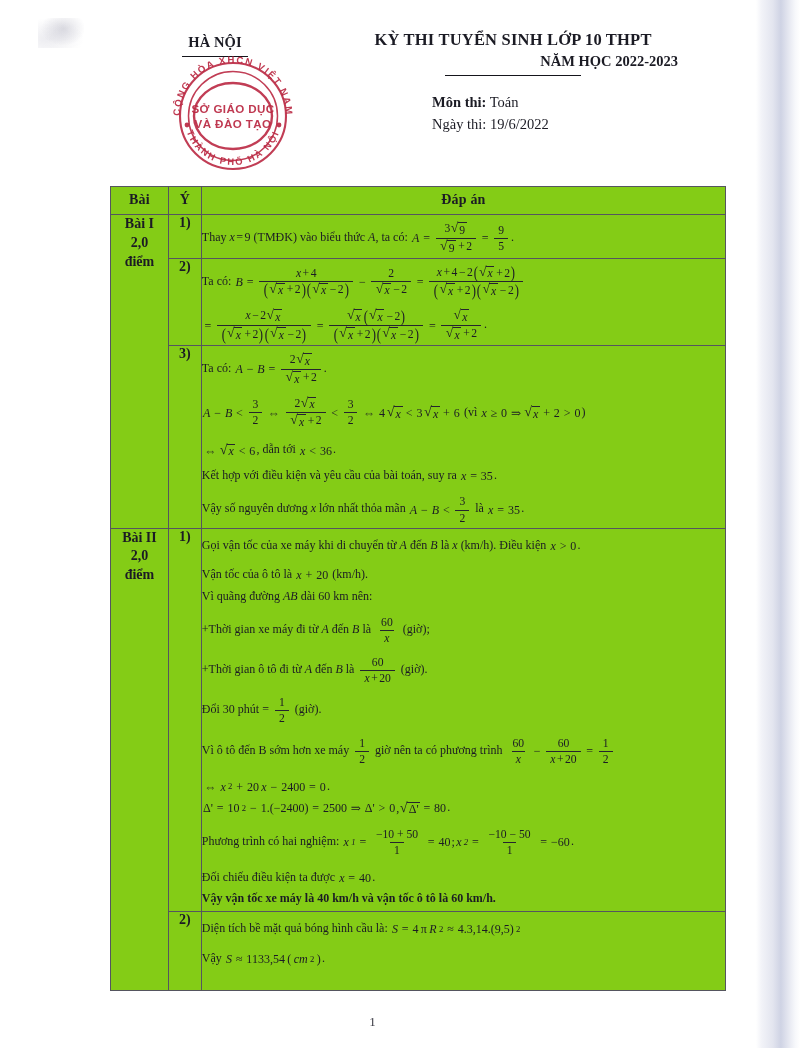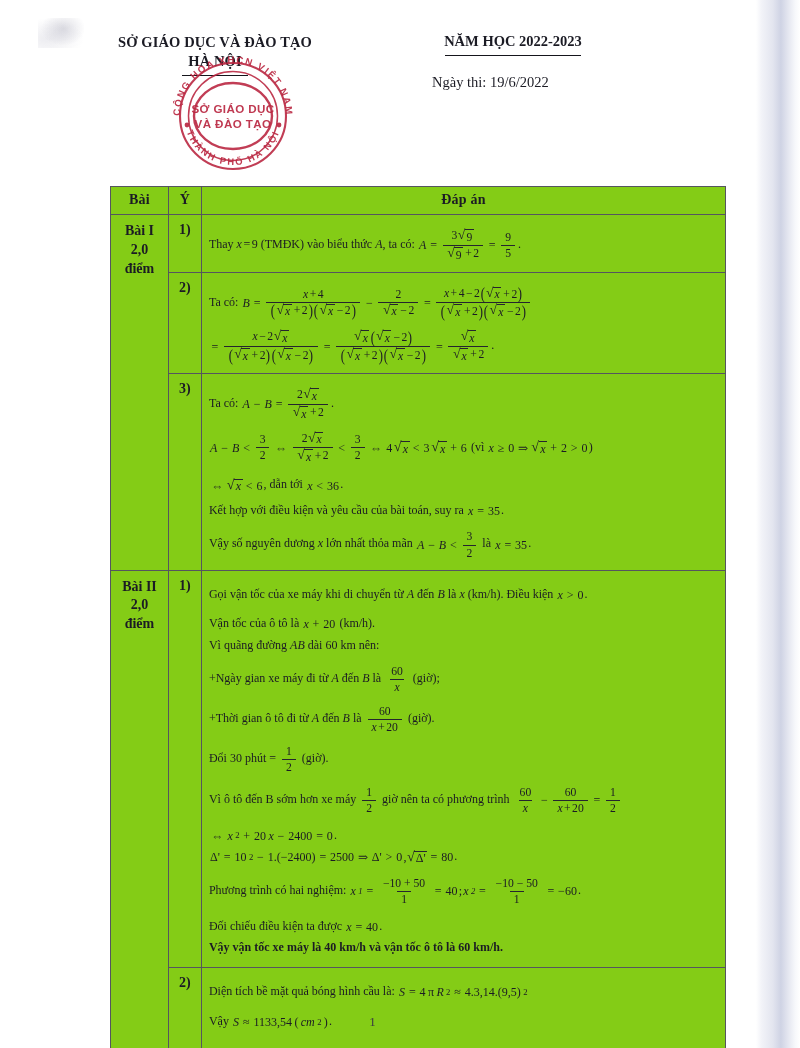--- a/index.html
+++ b/index.html
@@ -75,21 +75,21 @@
     width: 330px;
   }
   .hdr-right .h1 {
     text-align: center;
     font-weight: bold;
     font-size: 16.5px;
     letter-spacing: 0.2px;
     white-space: nowrap;
   }
   .hdr-right .h2 {
-    text-align: center;
+    text-align: right;
     font-weight: bold;
     font-size: 14.5px;
     margin-top: 3px;
   }
   .hdr-rule {
     width: 136px;
     height: 0;
     border-top: 1.7px solid #15151c;
     margin: 5px auto 0 auto;
   }
@@ -131,21 +131,21 @@
     border-collapse: collapse;
     background: #84cc16;
   }
   .tbl col.c-bai { width: 58px; }
   .tbl col.c-y   { width: 33px; }
   .tbl col.c-ans { width: 525px; }
 
   .tbl th, .tbl td {
     border: 1px solid #55555f;
     vertical-align: top;
-    padding: 7px;
+    padding: 0;
   }
   .tbl thead th {
     text-align: center;
     font-weight: bold;
     font-size: 14px;
     padding: 5px 0 6px 0;
     vertical-align: middle;
     letter-spacing: 0.2px;
   }
 
@@ -258,28 +258,30 @@
 <body>
 
 <div class="page">
 
   <div class="scan-smudge"></div>
   <div class="scan-smudge2"></div>
 
   <div class="header">
 
     <div class="hdr-left">
-      <div>SỞ GIÁO DỤC VÀ ĐÀO TẠO</div>
       <div><span class="line2">HÀ NỘI</span></div>
     </div>
 
     <div class="hdr-right">
+      <div class="h1">KỲ THI TUYỂN SINH LỚP 10 THPT</div>
       <div class="h2">NĂM HỌC 2022-2023</div>
       <div class="hdr-rule"></div>
       <div class="h3">
+        <div><b>Môn thi:</b>
+          <span>Toán</span></div>
         <div><span>Ngày thi:</span>
           <span>19/6/2022</span></div>
       </div>
     </div>
 
     <div class="hdr-title">ĐÁP ÁN ĐỀ THI VÀO LỚP 10 THPT</div>
 
     <div class="stamp">
       <svg viewBox="0 0 140 118" xmlns="http://www.w3.org/2000/svg">
         <defs>
@@ -662,21 +664,21 @@
                 <span class="mu">20</span>
               </span>
             <span>(km/h).</span>
           </p>
           <p>
             <span>Vì quãng đường</span>
             <span class="m">AB</span>
             <span>dài 60 km nên:</span>
           </p>
           <p class="gap">
-            <span>+Ngày gian xe máy đi từ</span>
+            <span>+Thời gian xe máy đi từ</span>
             <span class="m">A</span> <span>đến</span>
             <span class="m">B</span> là
             <span class="frac">
                 <span class="num mu">60</span>
                 <span class="den m">x</span>
               </span>
             <span>(giờ);</span>
           </p>
           <p class="gap">
             <span>+Thời gian ô tô đi từ</span>

